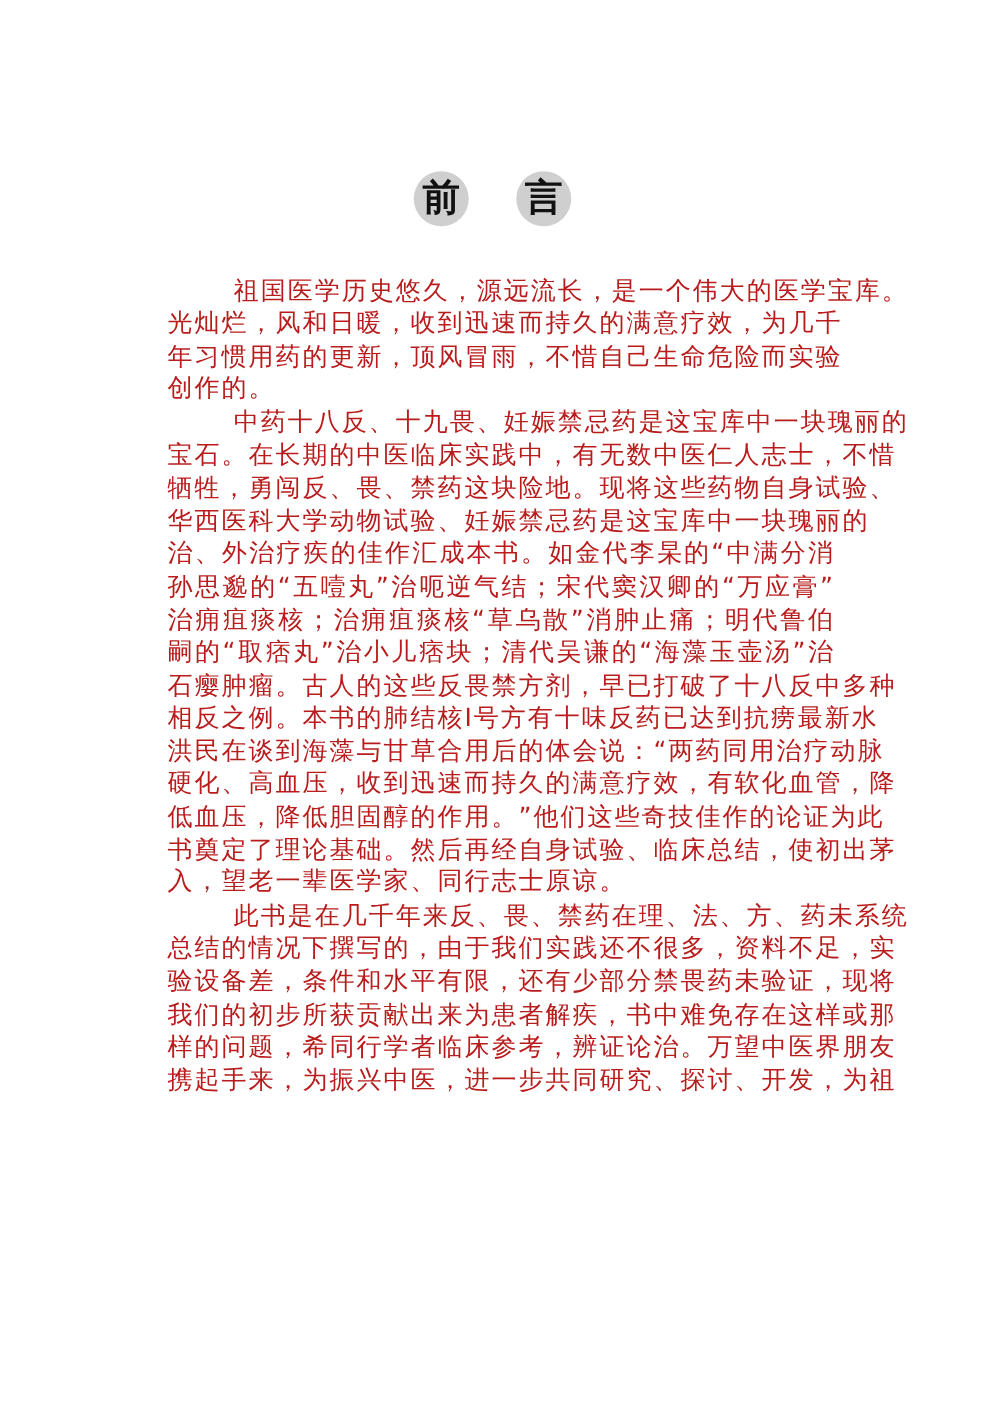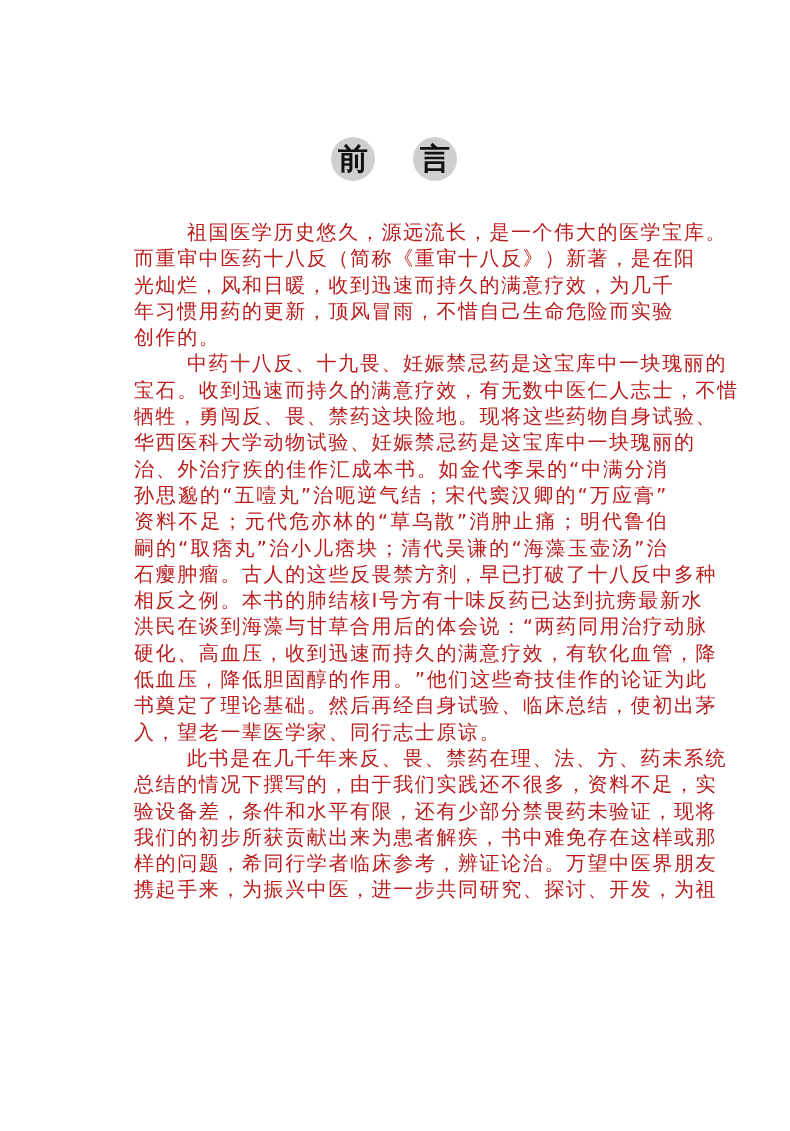--- a/index.html
+++ b/index.html
@@ -76,34 +76,33 @@
 <div class="page">
   <div class="title-row">
     <div class="title-char c1">前</div>
     <div class="title-char c2">言</div>
   </div>
 
   <div class="body-text">
 
     <div>
       <div class="line indent">祖国医学历史悠久，源远流长，是一个伟大的医学宝库。</div>
-      <div class="line">而重审中医药十八反（简称《重审十八反》）新著，是在阳</div>
       <div class="line">光灿烂，风和日暖，收到迅速而持久的满意疗效，为几千</div>
       <div class="line">年习惯用药的更新，顶风冒雨，不惜自己生命危险而实验</div>
       <div class="line last">创作的。</div>
     </div>
 
     <div>
       <div class="line indent">中药十八反、十九畏、妊娠禁忌药是这宝库中一块瑰丽的</div>
-      <div class="line">宝石。收到迅速而持久的满意疗效，有无数中医仁人志士，不惜</div>
+      <div class="line">宝石。在长期的中医临床实践中，有无数中医仁人志士，不惜</div>
       <div class="line">牺牲，勇闯反、畏、禁药这块险地。现将这些药物自身试验、</div>
       <div class="line">华西医科大学动物试验、妊娠禁忌药是这宝库中一块瑰丽的</div>
       <div class="line">治、外治疗疾的佳作汇成本书。如金代李杲的“中满分消</div>
       <div class="line">孙思邈的“五噎丸”治呃逆气结；宋代窦汉卿的“万应膏”</div>
-      <div class="line">资料不足；元代危亦林的“草乌散”消肿止痛；明代鲁伯</div>
+      <div class="line">治痈疽痰核；治痈疽痰核“草乌散”消肿止痛；明代鲁伯</div>
       <div class="line">嗣的“取痞丸”治小儿痞块；清代吴谦的“海藻玉壶汤”治</div>
       <div class="line">石瘿肿瘤。古人的这些反畏禁方剂，早已打破了十八反中多种</div>
       <div class="line">相反之例。本书的肺结核Ⅰ号方有十味反药已达到抗痨最新水</div>
       <div class="line">洪民在谈到海藻与甘草合用后的体会说：“两药同用治疗动脉</div>
       <div class="line">硬化、高血压，收到迅速而持久的满意疗效，有软化血管，降</div>
       <div class="line">低血压，降低胆固醇的作用。”他们这些奇技佳作的论证为此</div>
       <div class="line">书奠定了理论基础。然后再经自身试验、临床总结，使初出茅</div>
       <div class="line last">入，望老一辈医学家、同行志士原谅。</div>
     </div>
 

